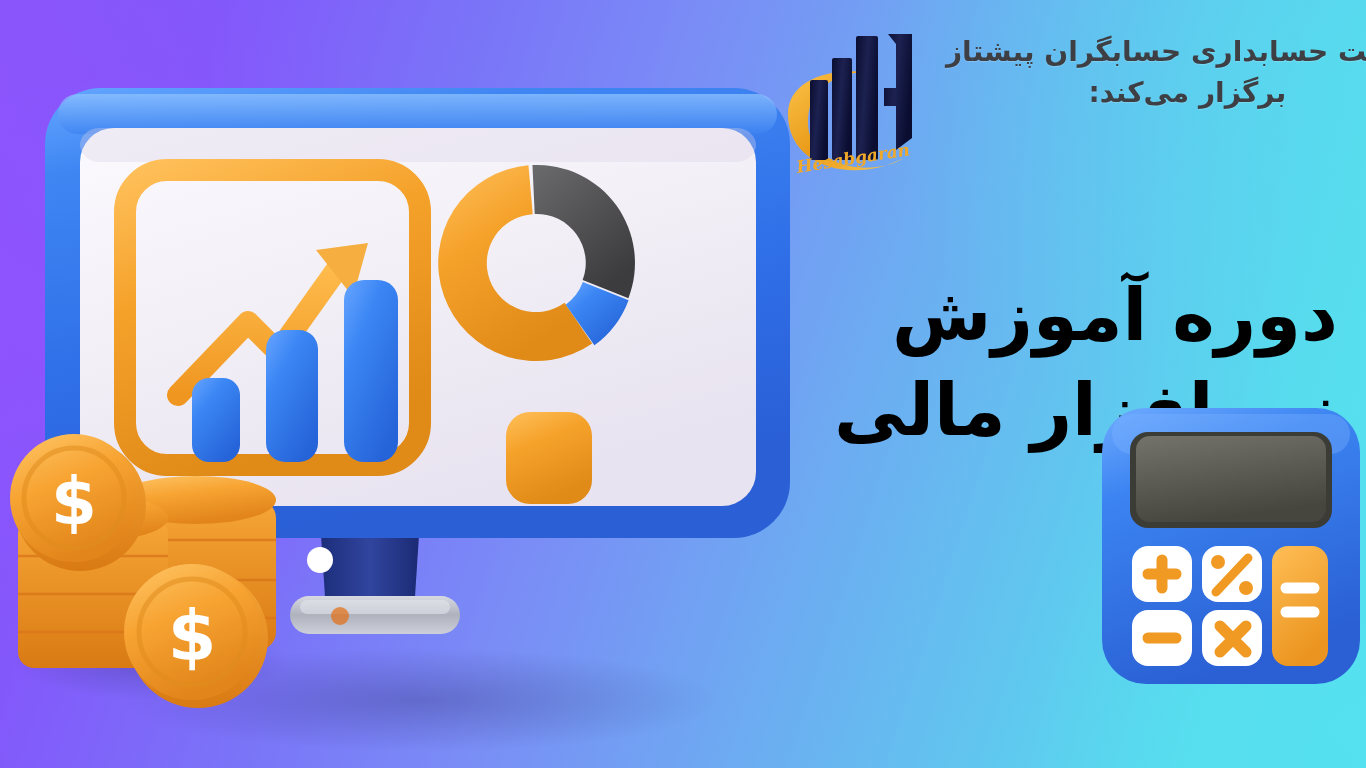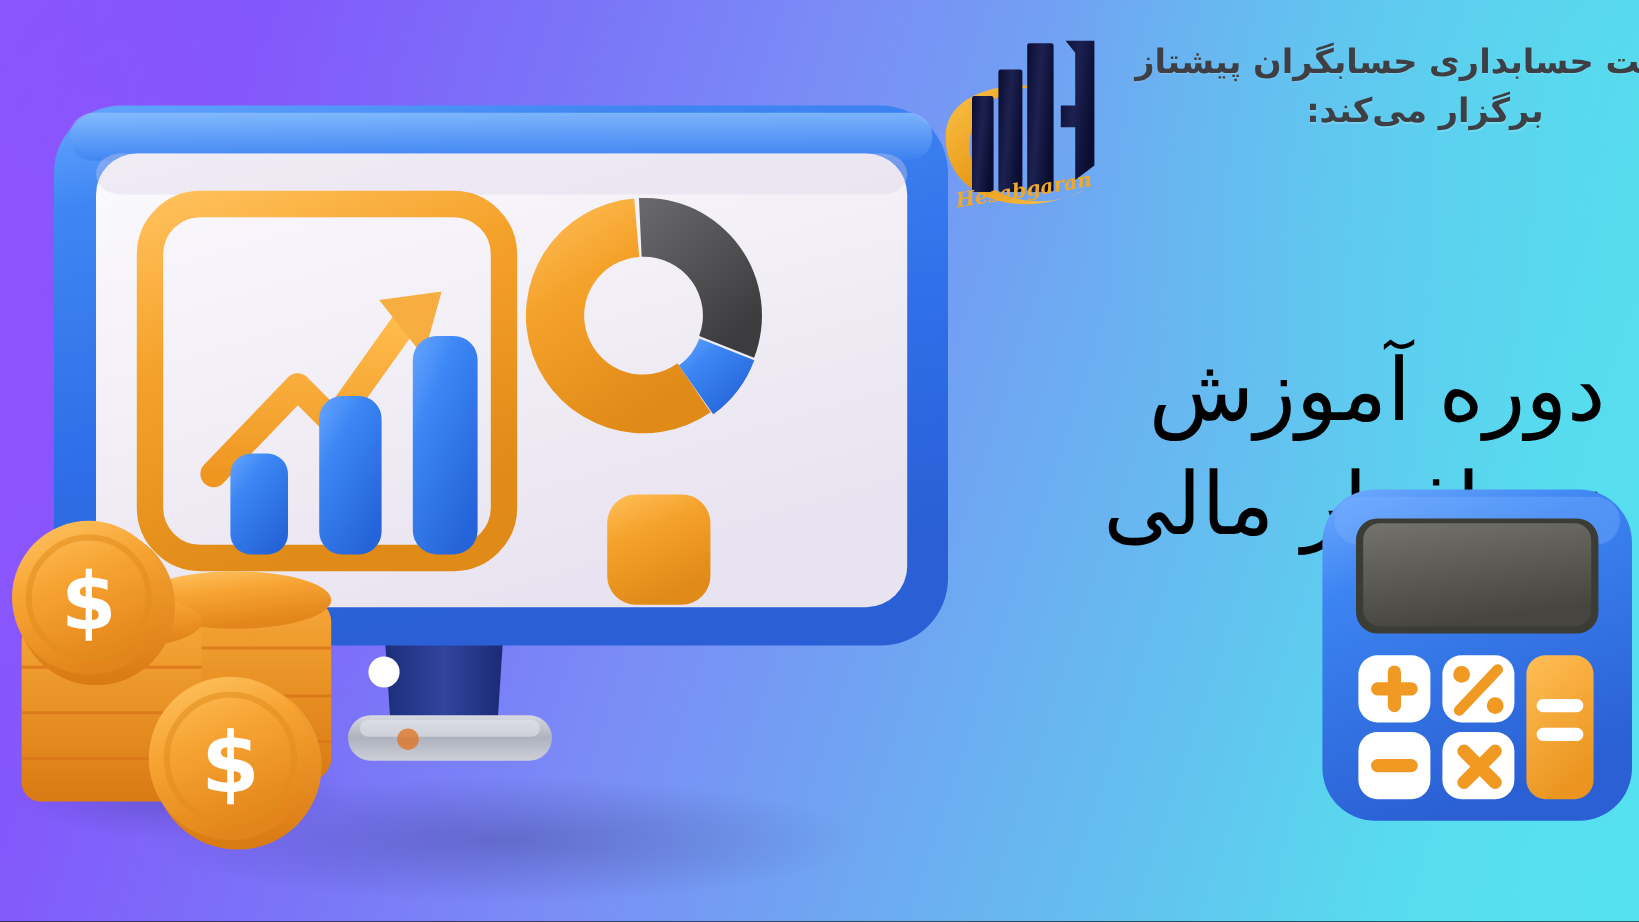--- a/index.html
+++ b/index.html
@@ -74,26 +74,26 @@
     position: relative;
     width: 160px;
     height: 170px;
     flex: 0 0 160px;
   }
   .logo svg { display: block; width: 160px; height: 170px; }
 
   
   .headline {
     position: absolute;
-    top: 278px;
+    top: 268px;
     right: 28px;
     width: 540px;
     text-align: right;
     color: #000;
-    font-weight: normal;
+    font-weight: bold;
     font-size: 72px;
     line-height: 1.32;
     letter-spacing: -.5px;
   }
   .headline .hl-line { display: block; white-space: nowrap; }
 
   
   .illus {
     position: absolute;
     left: 0; top: 0;

